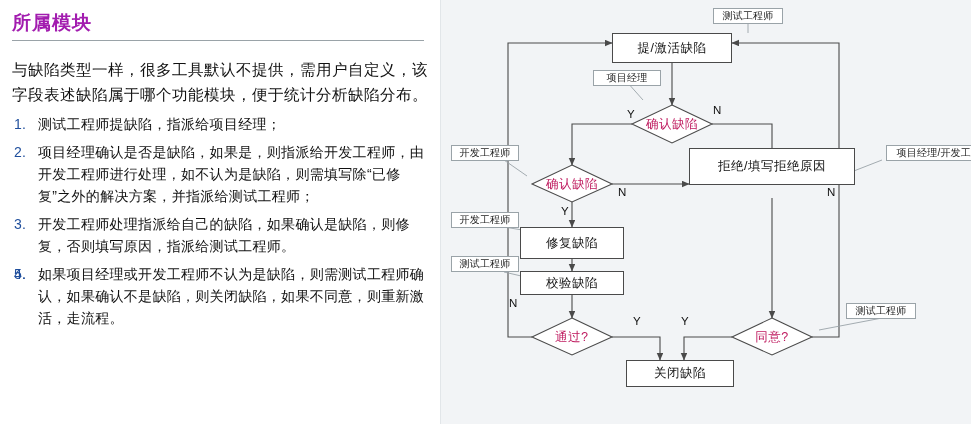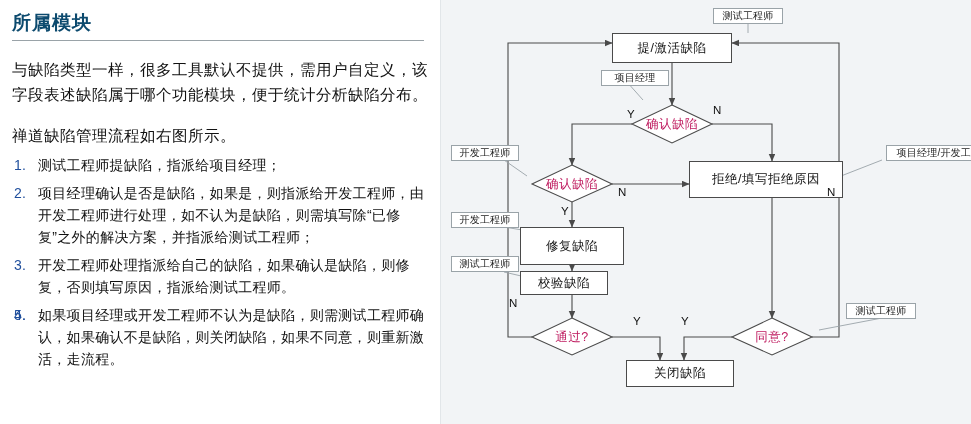--- a/index.html
+++ b/index.html
@@ -29,21 +29,21 @@
     width: 440px;
     height: 424px;
     padding: 8px 10px 0 12px;
     box-sizing: border-box;
   }
   #section-title {
     font-size: 19px;
     font-weight: bold;
     letter-spacing: 1px;
     margin: 2px 0 4px 0;
-    color: #0c4a6e;
+    color: #a21caf;
   }
   #title-rule {
     border-bottom: 1px solid #9aa3a8;
     width: 412px;
     margin-bottom: 9px;
   }
   .para {
     font-size: 15.5px;
     line-height: 25px;
     letter-spacing: 0.5px;
@@ -137,21 +137,20 @@
 </head>
 <body>
 
 <div id="page">
 
   <div id="left-col">
     <div id="section-title">所属模块</div>
     <div id="title-rule"></div>
 
     <p class="para">与缺陷类型一样，很多工具默认不提供，需用户自定义，该字段表述缺陷属于哪个功能模块，便于统计分析缺陷分布。</p>
-    <p class="para">禅道缺陷管理流程如右图所示。</p>
 
     <ul id="ordered-list">
       <li>
         <span class="num">1.</span>
         <span>测试工程师提缺陷，指派给项目经理；</span>
       </li>
       <li>
         <span class="num">2.</span>
         <span>项目经理确认是否是缺陷，如果是，则指派给开发工程师，由开发工程师进行处理，如不认为是缺陷，则需填写除“已修复”之外的解决方案，并指派给测试工程师；</span>
       </li>
@@ -217,35 +216,35 @@
         <path d="M63,160 L86,176"></path>
         <path d="M441,160 L400,176"></path>
         <path d="M63,227 L112,235"></path>
         <path d="M63,272 L106,282"></path>
         <path d="M441,318 L378,330"></path>
       </g>
     </svg>
 
     <div class="node-box" style="left:171px; top:33px; width:120px; height:30px;">提/激活缺陷</div>
 
-    <div class="node-box" style="left:248px; top:161px; width:154px; height:37px;">拒绝/填写拒绝原因</div>
-
-    <div class="node-box" style="left:79px; top:227px; width:104px; height:38px;">修复缺陷</div>
-
-    <div class="node-box" style="left:79px; top:271px; width:88px; height:24px;">校验缺陷</div>
+    <div class="node-box" style="left:248px; top:148px; width:166px; height:37px;">拒绝/填写拒绝原因</div>
+
+    <div class="node-box" style="left:79px; top:227px; width:104px; height:32px;">修复缺陷</div>
+
+    <div class="node-box" style="left:79px; top:271px; width:104px; height:24px;">校验缺陷</div>
 
     <div class="node-box" style="left:185px; top:360px; width:108px; height:27px;">关闭缺陷</div>
 
     <div class="diamond-label" style="left:191px; top:113px; width:80px; height:22px;">确认缺陷</div>
     <div class="diamond-label" style="left:91px; top:173px; width:80px; height:22px;">确认缺陷</div>
-    <div class="diamond-label" style="left:91px; top:326px; width:80px; height:22px;">通过?</div>
+    <div class="diamond-label" style="left:91px; top:326px; width:80px; height:22px;font-family:Liberation Mono, monospace;">通过?</div>
     <div class="diamond-label" style="left:291px; top:326px; width:80px; height:22px;">同意?</div>
 
     <div class="actor-box" style="left:272px; top:8px; width:70px; height:16px;">测试工程师</div>
-    <div class="actor-box" style="left:152px; top:70px; width:68px; height:16px;margin-left:8px;">项目经理</div>
+    <div class="actor-box" style="left:152px; top:70px; width:68px; height:16px;">项目经理</div>
     <div class="actor-box" style="left:10px; top:145px; width:68px; height:16px;">开发工程师</div>
     <div class="actor-box" style="left:405px; top:145px; width:116px; height:16px;margin-left:40px;">项目经理/开发工程师</div>
     <div class="actor-box" style="left:10px; top:212px; width:68px; height:16px;">开发工程师</div>
     <div class="actor-box" style="left:10px; top:256px; width:68px; height:16px;">测试工程师</div>
     <div class="actor-box" style="left:405px; top:303px; width:70px; height:16px;">测试工程师</div>
 
     <div class="edge-label" style="left:186px; top:108px;">Y</div>
     <div class="edge-label" style="left:272px; top:104px;">N</div>
     <div class="edge-label" style="left:120px; top:205px;">Y</div>
     <div class="edge-label" style="left:177px; top:186px;">N</div>

